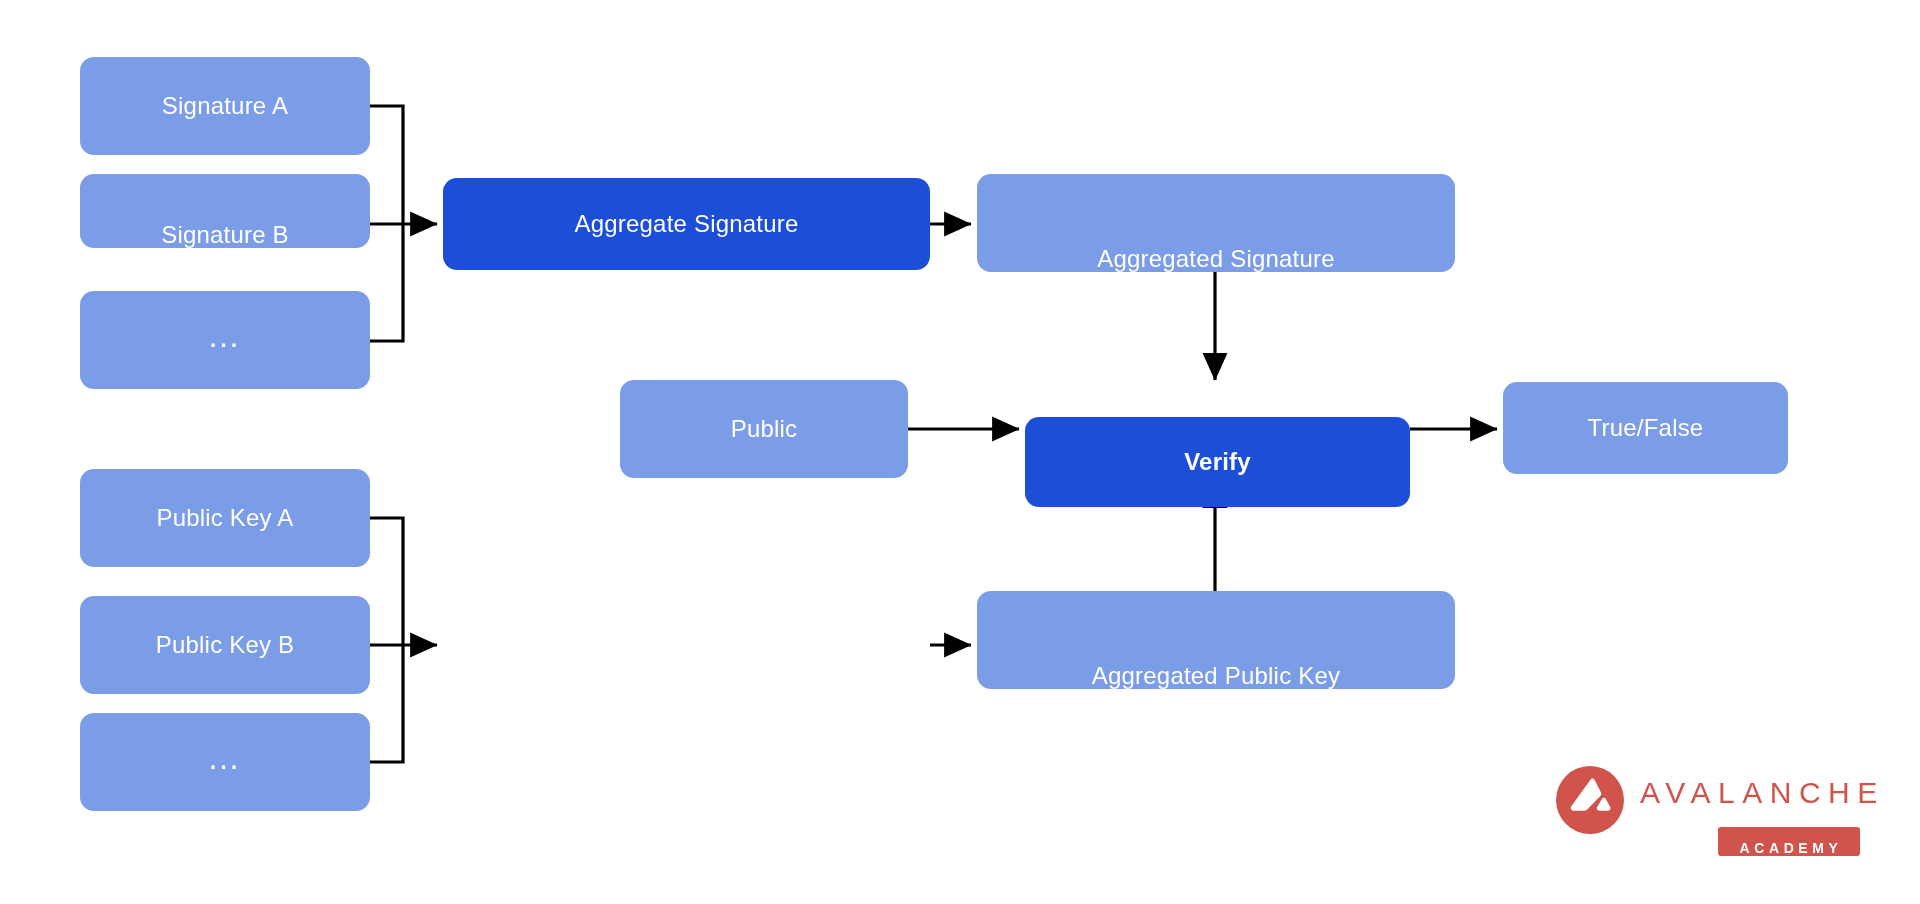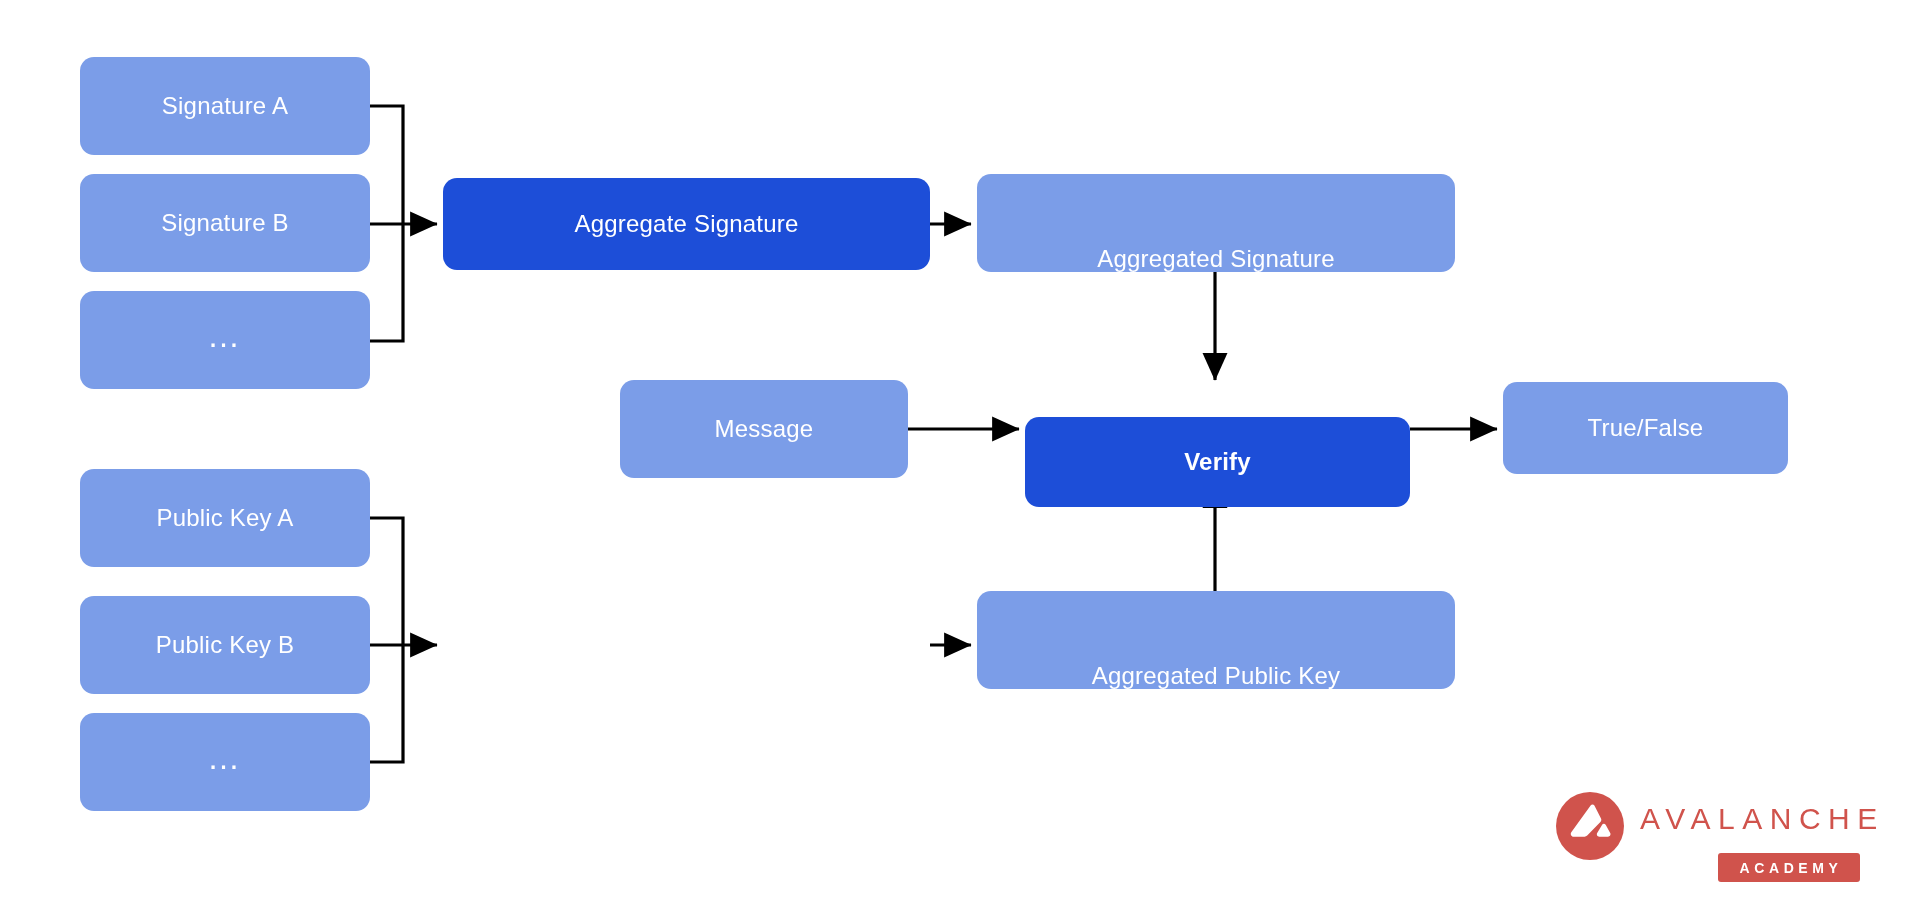--- a/index.html
+++ b/index.html
@@ -52,21 +52,21 @@
     width: 1920px;
     height: 904px;
     overflow: visible;
     pointer-events: none;
   }
 
   
   #logo {
     position: absolute;
     left: 1556px;
-    top: 792px;
+    top: 766px;
     width: 310px;
     height: 96px;
   }
   #logo-mark {
     position: absolute;
     left: 0;
     top: 0;
     width: 68px;
     height: 68px;
     border-radius: 50%;
@@ -84,21 +84,21 @@
   }
   #logo-badge {
     position: absolute;
     left: 162px;
     top: 61px;
     width: 142px;
     height: 29px;
     background: #d0534c;
     border-radius: 3px;
     display: flex;
-    align-items: center;
+    align-items: flex-end;
     justify-content: center;
   }
   #logo-badge .txt {
     color: #ffffff;
     font-size: 14px;
     font-weight: bold;
     letter-spacing: 4.6px;
     padding-left: 4px;
     white-space: nowrap;
   }
@@ -146,38 +146,38 @@
       <path d="M930,645 L971,645" marker-end="url(#arrowRight)"></path>
 
       <path d="M1215,591 L1215,481" marker-end="url(#arrowUp)"></path>
     </g>
   </svg>
 
   <div class="node blue" style="left:80px; top:57px; width:290px; height:98px;">
     <span class="txt">Signature A</span>
   </div>
 
-  <div class="node blue" style="left:80px; top:174px; width:290px; height:98px;">
+  <div class="node blue" style="left:80px; top:174px; width:290px; height:74px;align-items:flex-end;">
     <span class="txt">Signature B</span>
   </div>
 
   <div class="node blue ellipsis" style="left:80px; top:291px; width:290px; height:98px;">
     <span class="txt">…</span>
   </div>
 
   <div class="node red" style="left:443px; top:178px; width:487px; height:92px;">
     <span class="txt">Aggregate Signature</span>
   </div>
 
   <div class="node blue" style="left:977px; top:174px; width:478px; height:98px;align-items:flex-end;">
     <span class="txt">Aggregated Signature</span>
   </div>
 
   <div class="node blue" style="left:620px; top:380px; width:288px; height:98px;">
-    <span class="txt">Message</span>
+    <span class="txt">Public</span>
   </div>
 
   <div class="node red bold" style="left:1025px; top:385px; width:385px; height:90px;margin-top:32px;">
     <span class="txt">Verify</span>
   </div>
 
   <div class="node blue" style="left:1503px; top:382px; width:285px; height:92px;">
     <span class="txt">True/False</span>
   </div>
 

